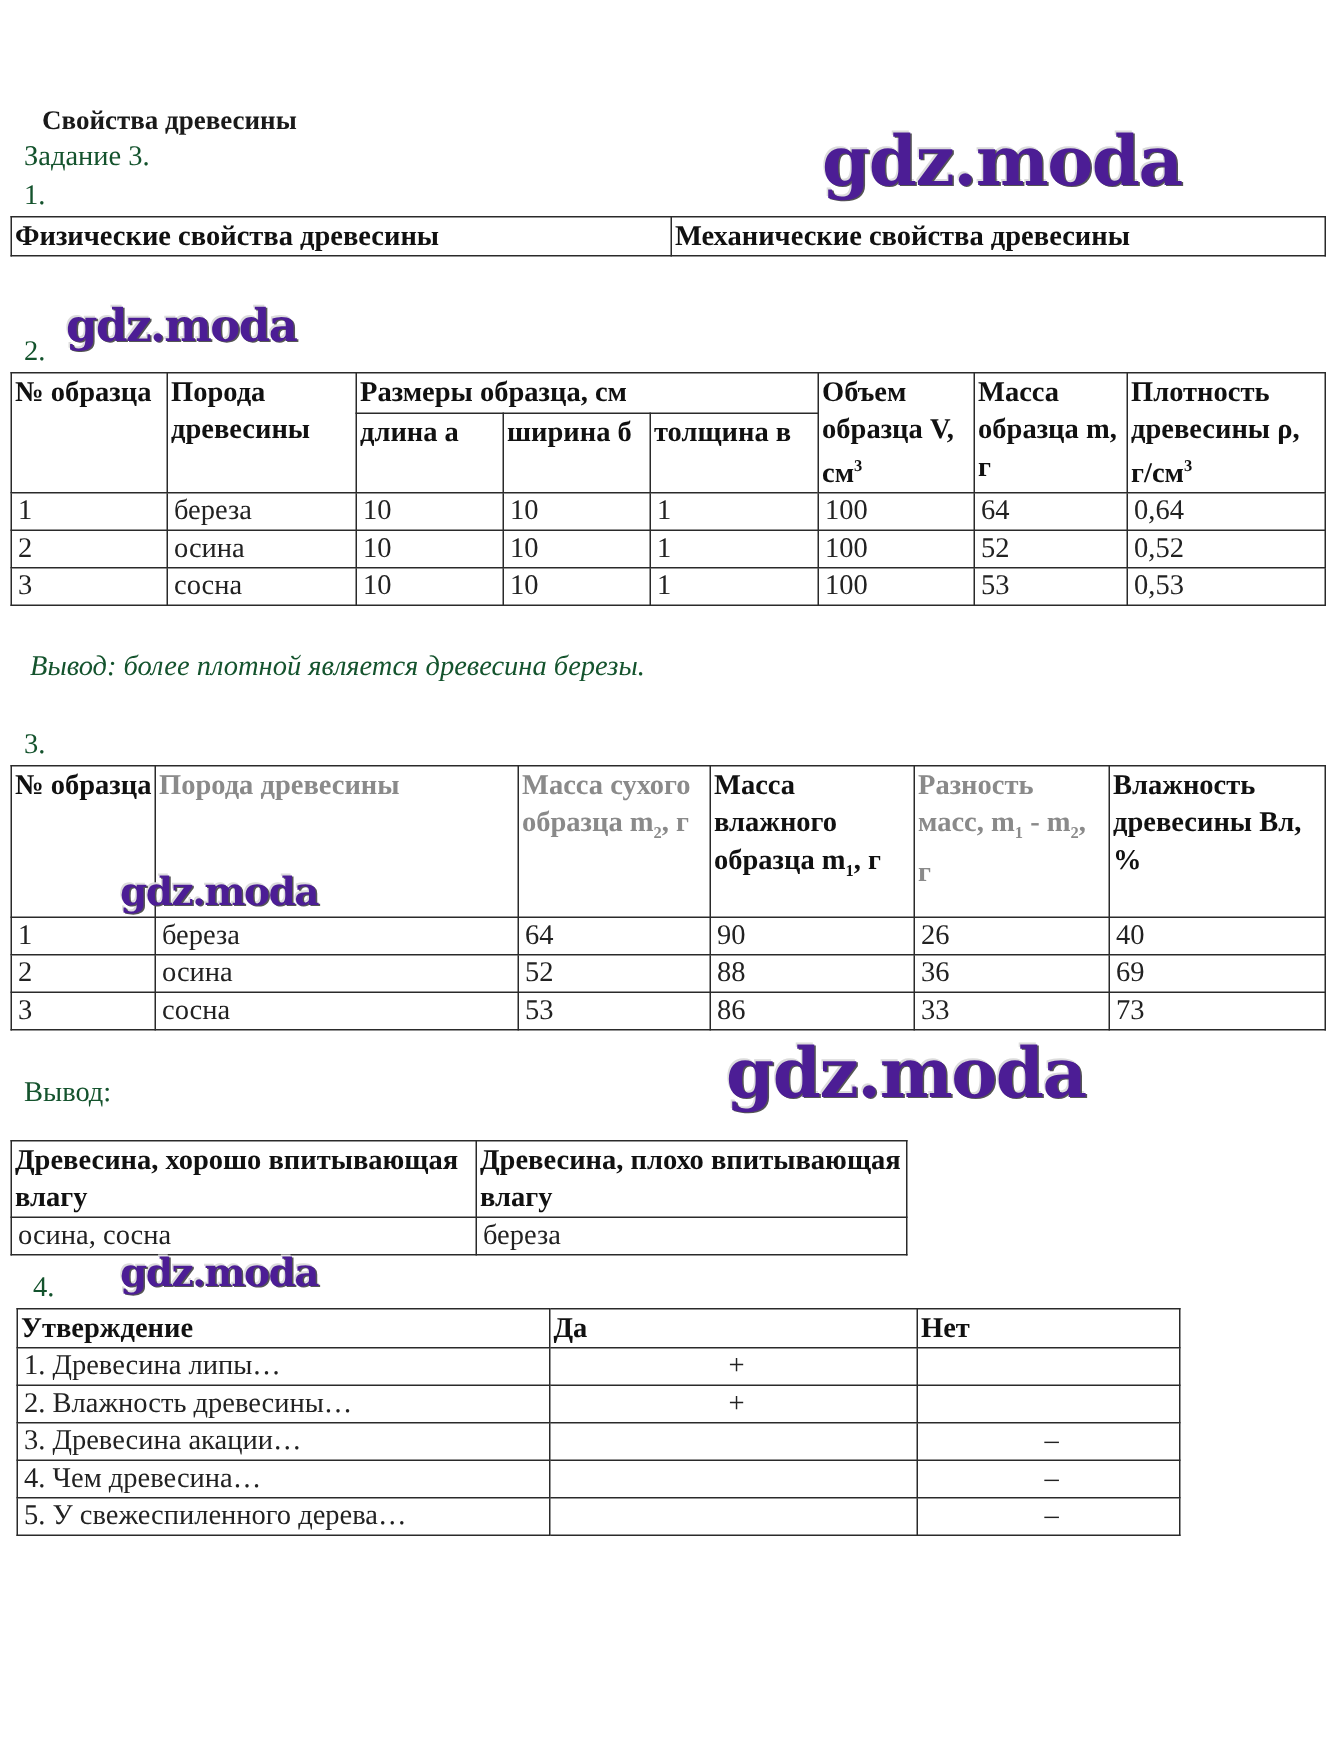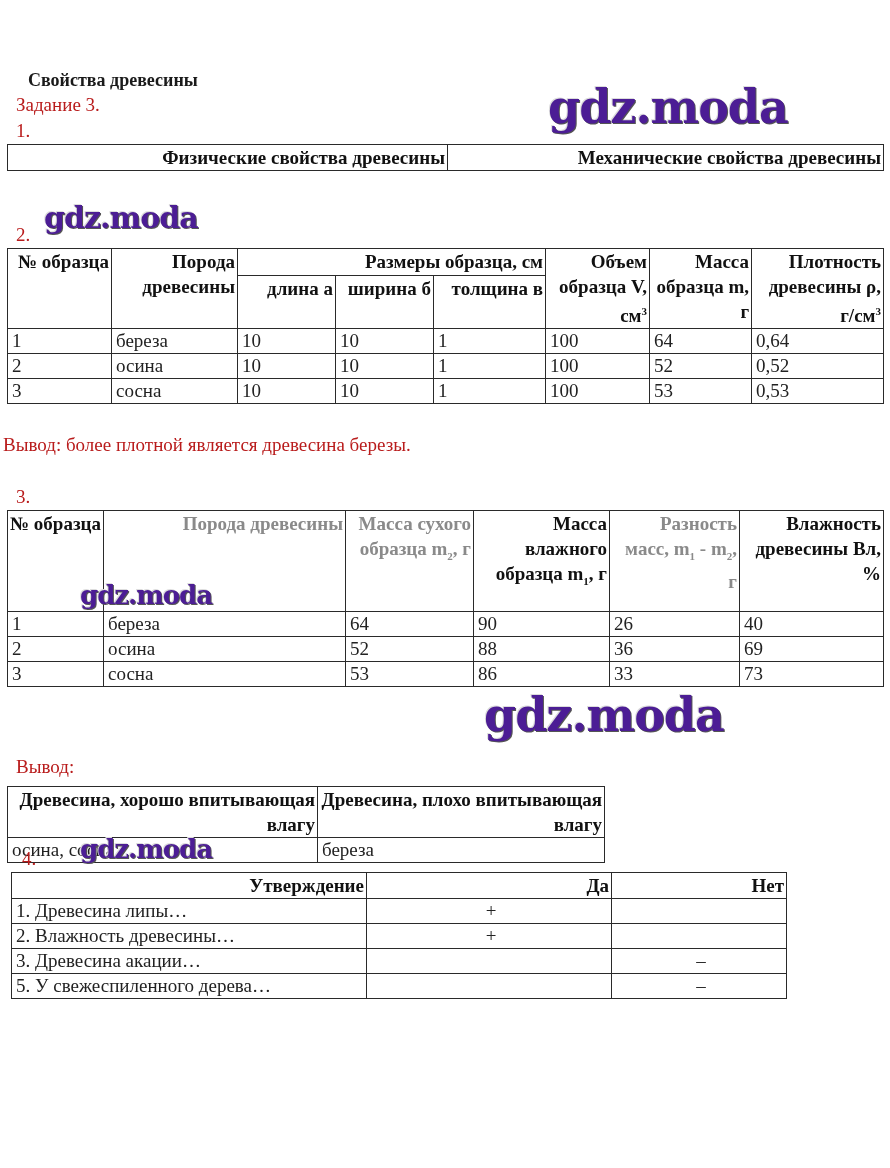--- a/index.html
+++ b/index.html
@@ -3,27 +3,27 @@
   <meta charset="utf-8">
   <style>
     html, body { margin: 0; padding: 0; background: #ffffff; }
     body {
       width: 890px; height: 1168px; position: relative; overflow: hidden;
       font-family: "Liberation Serif", "DejaVu Serif", serif;
       color: #1a1a1a;
     }
     .abs { position: absolute; }
     .title { left: 0; width: 712px; top: 70px; font-weight: bold; font-size: 18px; margin-left: 28px; }
-    .plain { font-size: 19px; color: #b91c1c; }
+    .plain { font-size: 19px; color: #14532d; }
     table { border-collapse: collapse; position: absolute; table-layout: fixed; }
     td, th {
       border: 1.5px solid #2a2a2a; padding: 0 0 0 4px; font-size: 19px; line-height: 24px;
       text-align: left; vertical-align: top; color: #222;
     }
-    th { font-weight: bold; text-align: right; padding: 0 2px; color: #111; line-height: 25px; }
+    th { font-weight: bold; text-align: left; padding: 0 2px; color: #111; line-height: 25px; }
     td.c { text-align: center; }
     .faded { color: #8a8a8a; }
     .wm {
       position: absolute; font-family: "DejaVu Serif", serif; font-weight: bold;
       color: #4c1d95; letter-spacing: -1px;
       text-shadow: 1px 1px 0 #555, -1px -1px 0 #dcdcdc;
     }
     sup { font-size: 11px; }
     sub { font-size: 11px; }
   </style>
@@ -100,21 +100,21 @@
         <td>сосна</td>
     <td>10</td>
         <td>10</td>
     <td>1</td>
         <td>100</td>
     <td>53</td>
         <td>0,53</td>
   </tr>
 </tbody>
   </table>
-<div class="abs plain" style="left:3px; top:434px;">Вывод: более плотной является древесина березы.</div>
+<div class="abs plain" style="left:20px; top:434px;font-style:italic;">Вывод: более плотной является древесина березы.</div>
 
 <div class="abs plain" style="left:16px; top:486px;">3.</div>
 <table style="left:7px; top:510px; width:876px;">
   <colgroup>
     <col style="width:96px">
       <col style="width:242px">
       <col style="width:128px">
     <col style="width:136px">
       <col style="width:130px">
       <col style="width:144px">
@@ -149,23 +149,23 @@
         <td>сосна</td>
     <td>53</td>
         <td>86</td>
     <td>33</td>
         <td>73</td>
   </tr>
 </tbody>
   </table>
 <div class="wm" style="left:80px; top:580px; font-size:26px;">gdz.moda</div>
 
-<div class="abs plain" style="left:16px; top:756px;text-align:right;">Вывод:</div>
+<div class="abs plain" style="left:16px; top:718px;text-align:right;">Вывод:</div>
 <div class="wm" style="left:484px; top:688px; font-size:46px;">gdz.moda</div>
-<table style="left:7px; top:786px; width:597px;">
+<table style="left:7px; top:760px; width:597px;">
   <colgroup>
       <col style="width:310px">
       <col style="width:287px">
     </colgroup>
   <tbody>
       <tr>
     <th>Древесина, хорошо впитывающая влагу</th>
     <th>Древесина, плохо впитывающая влагу</th>
   </tr>
   <tr>
@@ -198,18 +198,23 @@
     <td>2. Влажность древесины…</td>
     <td class="c">+</td>
     <td class="c"></td>
   </tr>
   <tr>
     <td>3. Древесина акации…</td>
     <td class="c"></td>
     <td class="c">–</td>
   </tr>
   <tr>
+    <td>4. Чем древесина…</td>
+    <td class="c"></td>
+    <td class="c">–</td>
+  </tr>
+  <tr>
     <td>5. У свежеспиленного дерева…</td>
     <td class="c"></td>
     <td class="c">–</td>
   </tr>
 </tbody>
   </table>
 
 </body></html>

